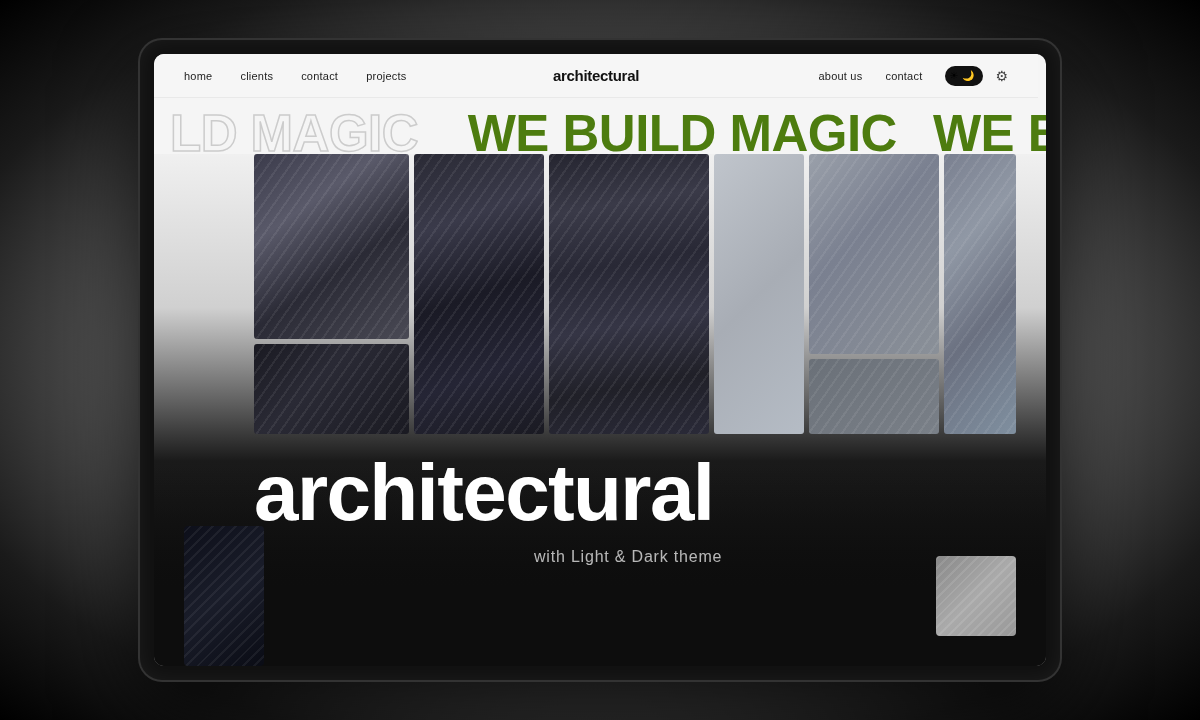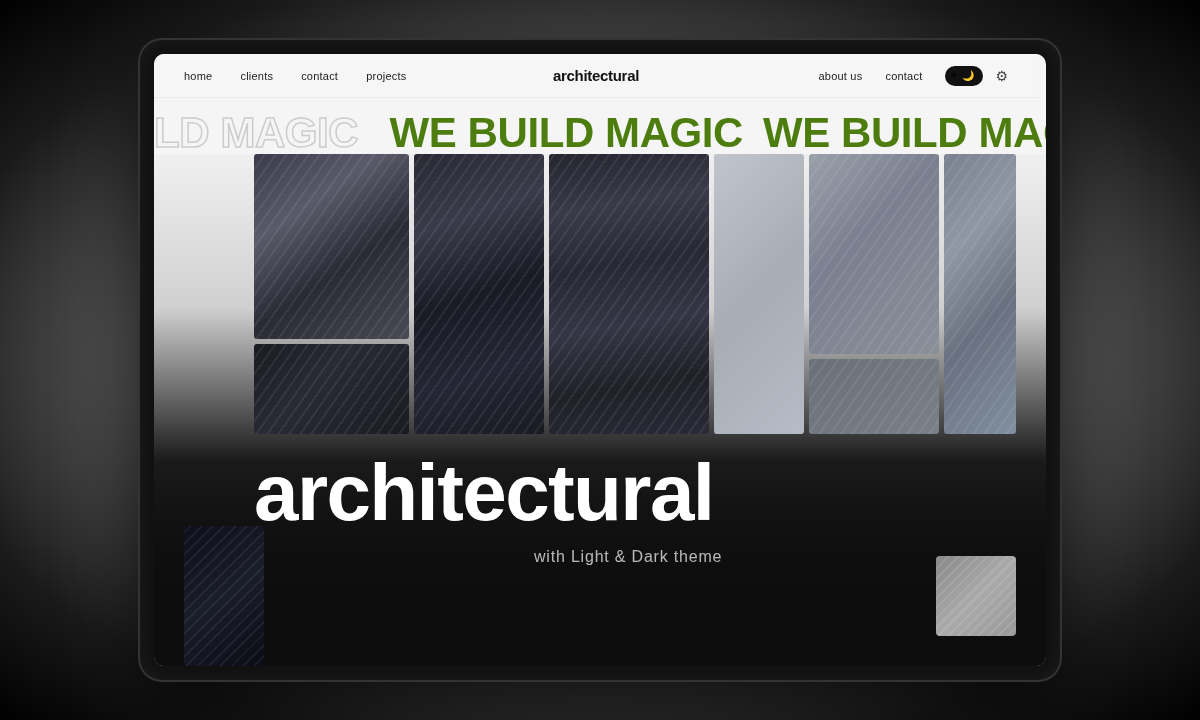--- a/index.html
+++ b/index.html
@@ -127,25 +127,26 @@
       z-index: 5;
     }
 
     .marquee-text {
       display: flex;
       white-space: nowrap;
       animation: marquee 8s linear infinite;
     }
 
     .marquee-item {
-      font-size: 42px;
+      font-size: 51px;
       font-weight: 800;
       letter-spacing: -0.01em;
       margin-right: 20px;
       color: transparent;
+      padding-left: 16px;
       -webkit-text-stroke: 1.5px #ccc;
     }
 
     .marquee-item.solid {
       color: #4d7c0f;
       -webkit-text-stroke: 0;
     }
 
     @keyframes marquee {
       0% { transform: translateX(0); }

